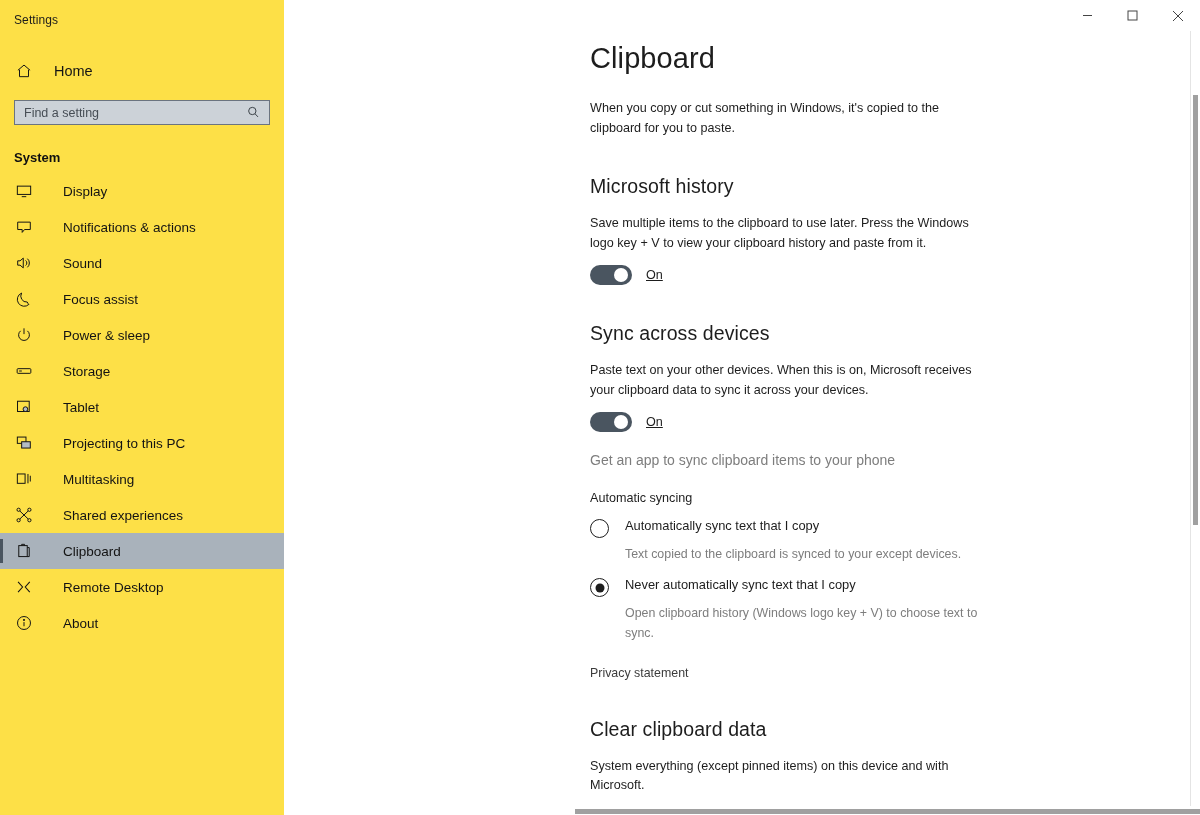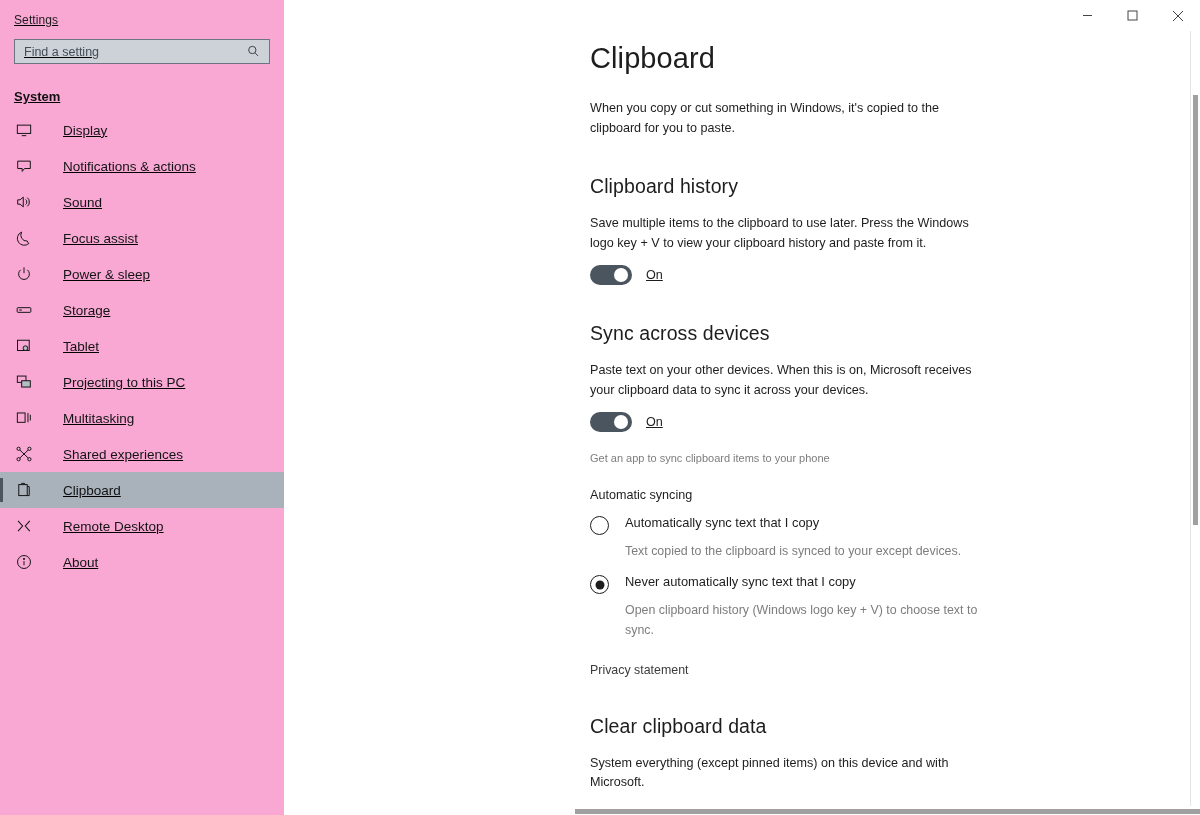--- a/index.html
+++ b/index.html
@@ -7,24 +7,23 @@
     width: 1200px; height: 815px;
     font-family: "Liberation Sans", sans-serif;
     background: #ffffff;
     overflow: hidden;
   }
   .window { position: relative; width: 1200px; height: 815px; display: flex; background:#fff; }
 
   
   .sidebar {
     width: 284px; height: 815px;
-    background: #f9a8d4;
+    background: #fde047;
     position: relative; flex: 0 0 284px;
     padding-top: 6px;
-    text-decoration: underline;
   }
   .sidebar-title {
     font-size: 12px; color: #1b1b1b;
     padding: 7px 0 0 14px; letter-spacing: .1px;
   }
   .home-row {
     display: flex; align-items: center; gap: 21px;
     height: 34px; margin-top: 27px; padding-left: 15px;
     cursor: default;
   }
@@ -92,21 +91,21 @@
   .toggle {
     width: 42px; height: 20px; border-radius: 10px;
     background: #4a5560; position: relative; cursor: default;
   }
   .toggle .knob {
     position: absolute; top: 3px; right: 4px;
     width: 14px; height: 14px; border-radius: 50%; background: #fff;
   }
   .toggle-label { font-size: 12.6px; color: #1d1d1d; text-decoration: underline; }
   .sublink {
-    font-size: 11px; color: #7d7d7d; margin-top: 20px;
+    font-size: 14px; color: #7d7d7d; margin-top: 20px;
     cursor: default; display: inline-block;
   }
   .subhead { font-size: 12.6px; color: #1d1d1d; margin-top: 22px; }
   .radio-row { display: flex; align-items: flex-start; gap: 16px; margin-top: 13px; }
   .radio {
     width: 19px; height: 19px; border-radius: 50%;
     border: 1.6px solid #1d1d1d; flex: 0 0 19px; position: relative;
     margin-top: 1px; background: #fff; cursor: default;
   }
   .radio.checked::after {
@@ -144,20 +143,29 @@
 </style>
 </head>
 <body>
 
 <div class="window">
 
   <div class="sidebar">
 
     <div class="sidebar-title">Settings</div>
 
+    <div class="home-row">
+      <span class="ico">
+        <svg viewBox="0 0 20 20" width="18" height="18" fill="none" stroke="#131313" stroke-width="1.1">
+          <path d="M3.2 9.2 L10 3.4 L16.8 9.2"></path>
+          <path d="M5 8.6 V16.3 H15 V8.6"></path>
+        </svg>
+      </span>
+      <span class="lbl">Home</span>
+    </div>
 
     <div class="search-wrap">
       <div class="search-box">
         <input type="text" placeholder="Find a setting" style="">
         <span class="search-icon">
           <svg viewBox="0 0 18 18" width="15" height="15" fill="none" stroke="#3c4349" stroke-width="1.2">
             <circle cx="7.6" cy="7.2" r="4.4"></circle>
             <path d="M10.9 10.6 L14.4 14.3"></path>
           </svg>
         </span>
@@ -325,21 +333,21 @@
             <path d="M1 1 L11 11 M11 1 L1 11"></path>
           </svg>
       </div>
     </div>
 
     <div class="content">
 
       <h1 class="page-title">Clipboard</h1>
       <p class="intro">When you copy or cut something in Windows, it's copied to the clipboard for you to paste.</p>
 
-      <h2 class="section">Clipboard history</h2>
+      <h2 class="section">Microsoft history</h2>
       <p class="desc">Save multiple items to the clipboard to use later. Press the Windows logo key + V to view your clipboard history and paste from it.</p>
       <div class="toggle-row">
         <div class="toggle">
           <span class="knob"></span>
         </div>
         <span class="toggle-label">On</span>
       </div>
 
       <h2 class="section">Sync across devices</h2>
       <p class="desc">Paste text on your other devices. When this is on, Microsoft receives your clipboard data to sync it across your devices.</p>

